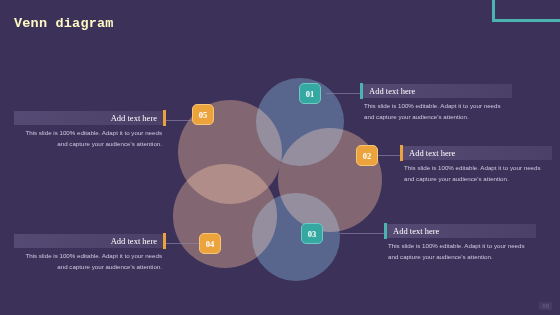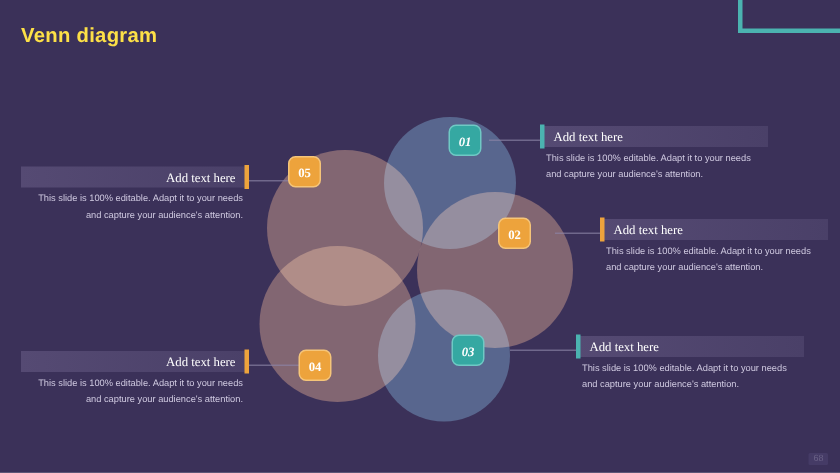--- a/index.html
+++ b/index.html
@@ -7,22 +7,22 @@
     width:560px;height:315px;overflow:hidden;
     background:#3b3159;
     font-family:"Liberation Sans", sans-serif;
     position:relative;
   }
   #slide{position:absolute;inset:0;background:#3b3159;overflow:hidden;}
 
   
   #title{
     position:absolute;left:14px;top:16px;
-    font-family:Liberation Sans, sans-serif;
-    font-size:13.5px;font-weight:bold;color:#fde047;
+    font-family:Liberation Mono, monospace;
+    font-size:13.5px;font-weight:bold;color:#fef9c3;
     letter-spacing:.2px;white-space:nowrap;
   }
 
   
   #bracket{position:absolute;right:0;top:0;width:72px;height:24px;}
   #bracket .h{position:absolute;left:4px;top:19px;width:68px;height:3px;background:#4bb3b0;}
   #bracket .v{position:absolute;left:4px;top:0;width:3px;height:22px;background:#4bb3b0;}
 
   
   #venn{position:absolute;left:0;top:0;width:560px;height:315px;}
@@ -32,21 +32,21 @@
   .conn{position:absolute;height:1px;background:#8d86a8;opacity:.65;}
 
   
   .badge{
     position:absolute;width:22px;height:21px;border-radius:5px;
     display:flex;align-items:center;justify-content:center;
     font-family:"Liberation Serif", serif;
     font-size:8.5px;font-weight:bold;color:#ffffff;
     box-sizing:border-box;
   }
-  .badge.teal{background:#35a8a2;border:1px solid #6fc9c4;font-style:italic;}
+  .badge.teal{background:#35a8a2;border:1px solid #6fc9c4;}
   .badge.orange{background:#eda33c;border:1px solid #f5c579;}
 
   
   .callout{position:absolute;width:152px;}
   .co-head{
     position:relative;height:14px;
     background:linear-gradient(90deg,#554a73 0%,#4a4068 100%);
     display:flex;align-items:center;box-sizing:border-box;
   }
   .co-head .tick{position:absolute;top:-1px;width:3px;height:16px;}
@@ -102,21 +102,21 @@
 
   <div class="conn" style="left:326px;top:93px;width:34px;"></div>
   <div class="conn" style="left:370px;top:155px;width:30px;"></div>
   <div class="conn" style="left:340px;top:233px;width:44px;"></div>
   <div class="conn" style="left:165px;top:243px;width:40px;"></div>
   <div class="conn" style="left:155px;top:120px;width:42px;"></div>
 
   <div class="badge teal" style="left:299px;top:83px;">
     <span>01</span>
   </div>
-  <div class="badge orange" style="left:332px;top:145px;">
+  <div class="badge orange" style="left:356px;top:145px;">
     <span>02</span>
   </div>
   <div class="badge teal" style="left:301px;top:223px;">
     <span>03</span>
   </div>
   <div class="badge orange" style="left:199px;top:233px;">
     <span>04</span>
   </div>
   <div class="badge orange" style="left:192px;top:104px;">
     <span>05</span>

